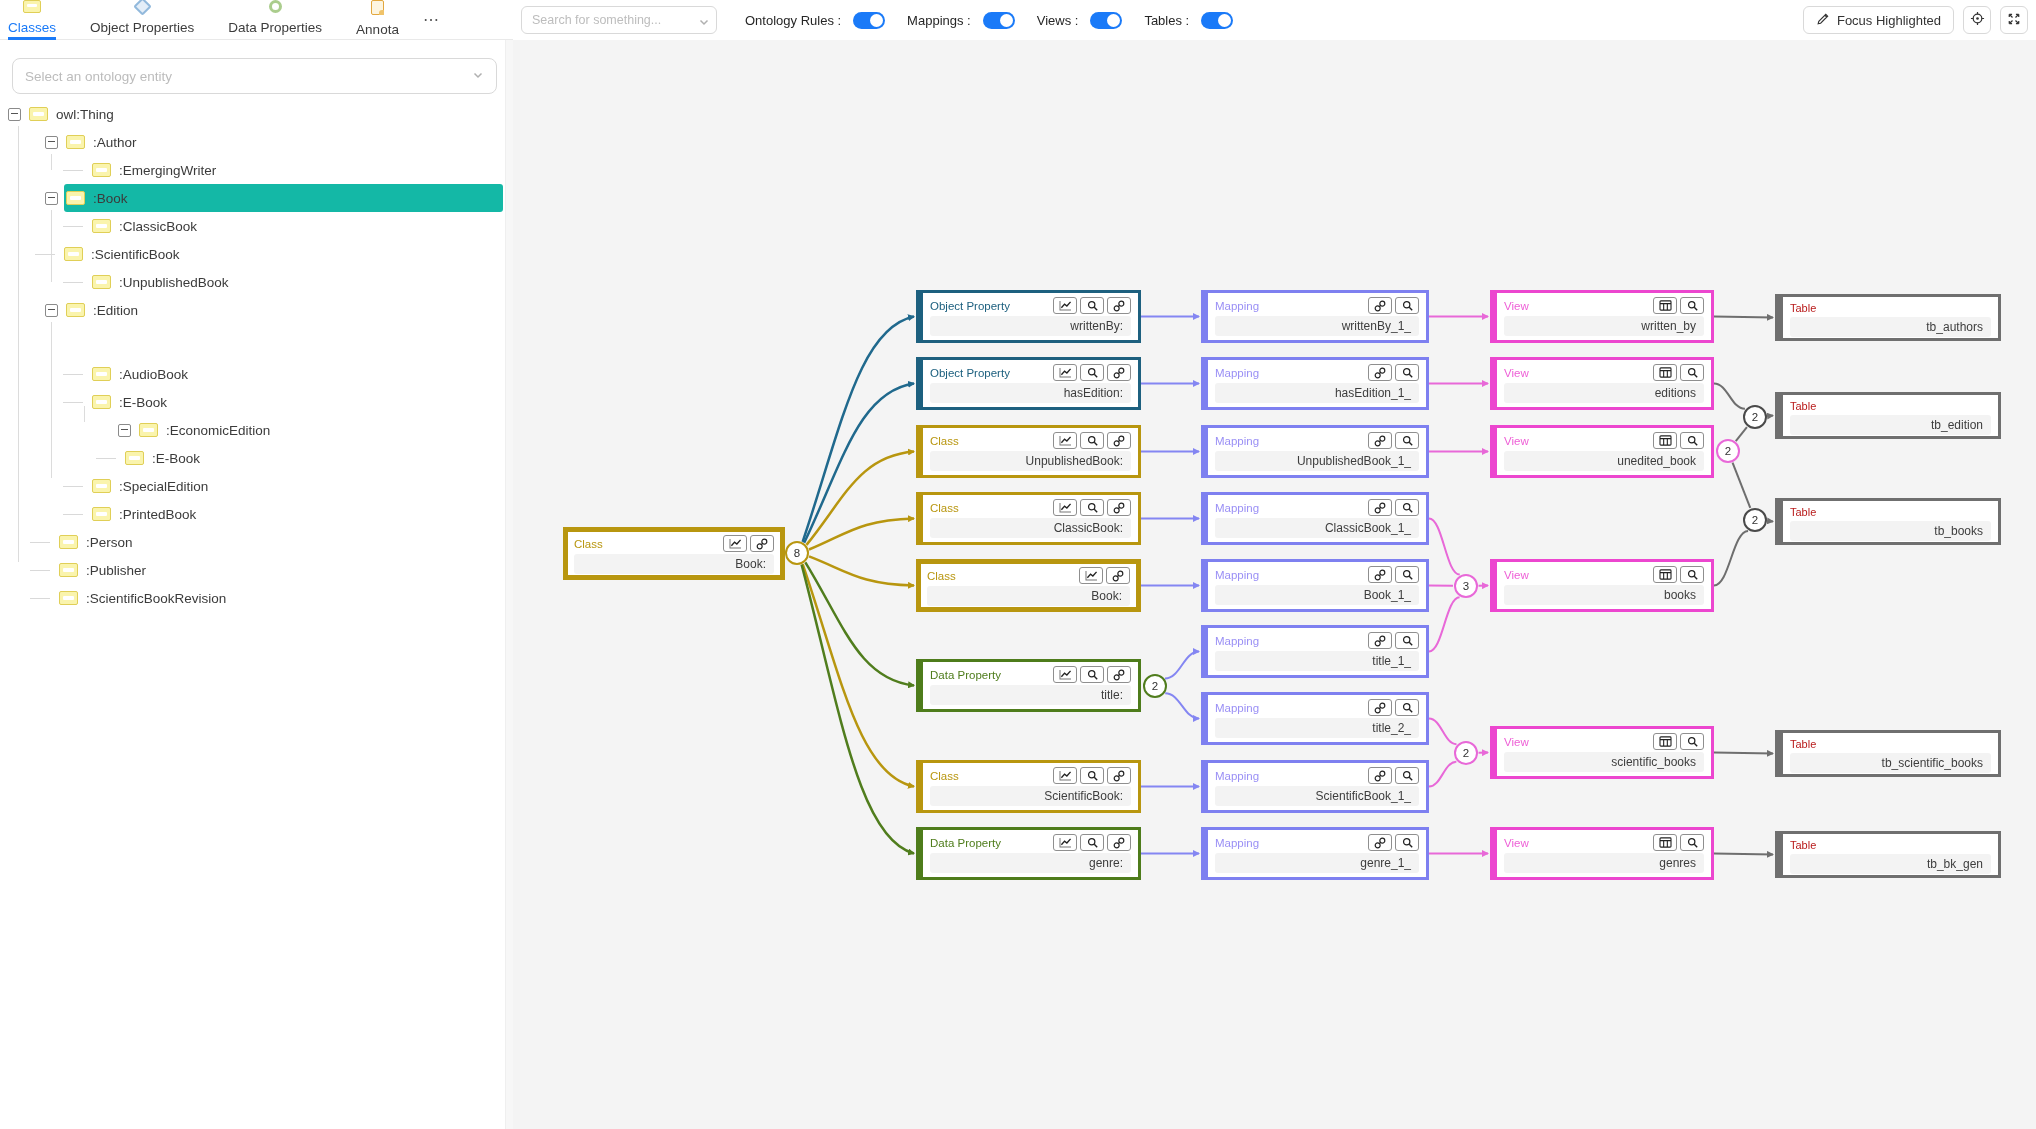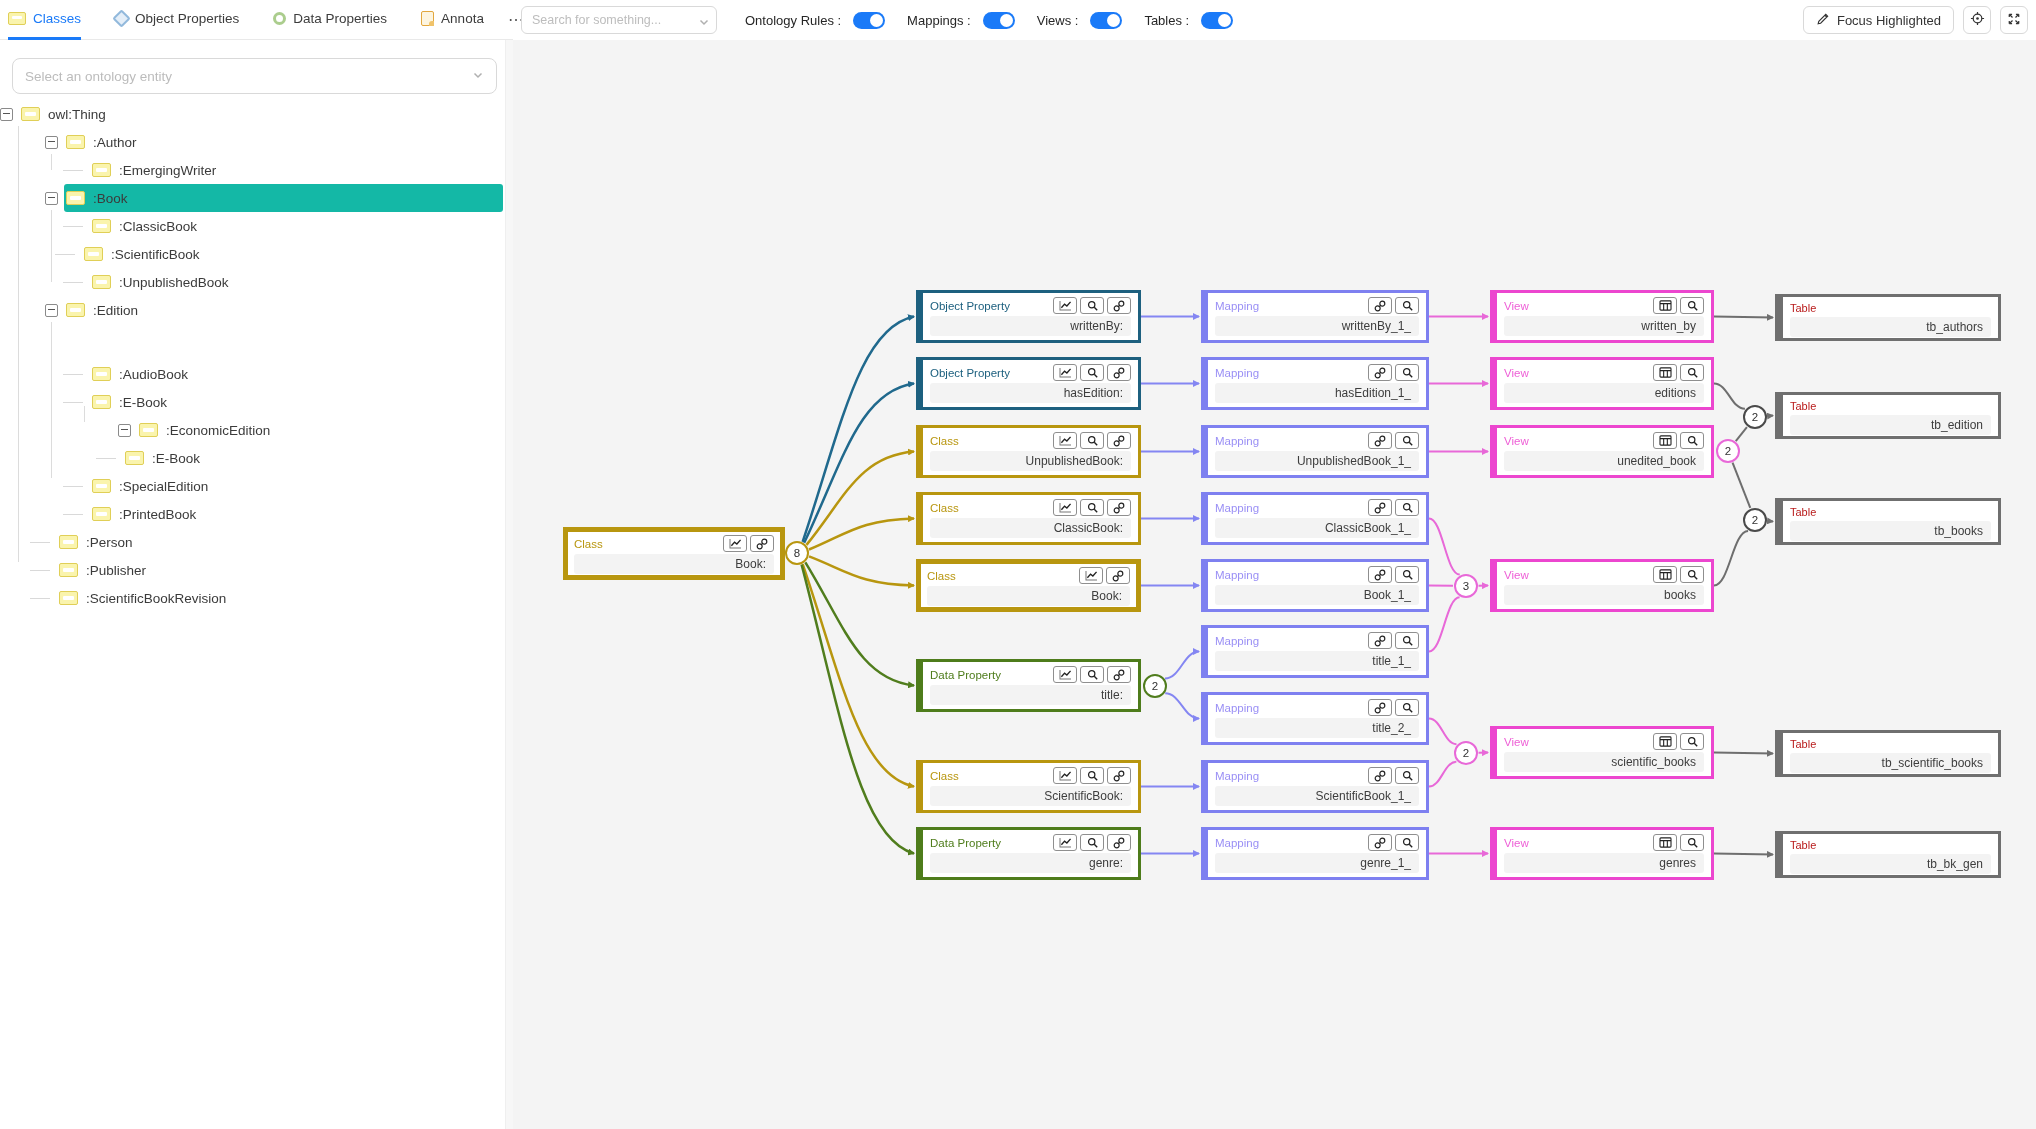--- a/index.html
+++ b/index.html
@@ -9,21 +9,21 @@
   
   .canvas{position:absolute;inset:0;background:#f4f4f4;z-index:1;}
   #edges{position:absolute;left:0;top:0;z-index:1;}
   #nodes{position:absolute;left:0;top:0;z-index:2;}
 
   
   .topbar{position:absolute;left:0;top:0;width:100%;height:40px;background:#fff;z-index:10;}
   .tabbar{position:absolute;left:0;top:0;width:513px;height:40px;border-bottom:1px solid #e9e9e9;
           display:flex;align-items:center;padding-left:8px;box-sizing:border-box;background:#fff;}
   .tab{display:flex;align-items:center;gap:7px;height:40px;margin-right:34px;font-size:13.5px;color:#3c3c3c;
-       border-bottom:3px solid transparent;box-sizing:border-box;cursor:pointer;white-space:nowrap;}
+       border-bottom:3px solid transparent;box-sizing:border-box;cursor:pointer;white-space:nowrap;flex-direction:column;}
   .tab.active{color:#1a7af8;border-bottom-color:#1a7af8;}
   .more{color:#555;font-size:16px;letter-spacing:2px;margin-left:-10px;}
 
   .i-folder{width:16px;height:11px;border:1.5px solid #e0cf57;background:#faf4ad;border-radius:2px;position:relative;flex:none;}
   .i-folder::after{content:'';position:absolute;left:3px;right:3px;top:3px;height:3.5px;background:#fff;border-radius:1px;}
   .i-diamond{width:9px;height:9px;transform:rotate(45deg);border:2px solid #92b9dc;background:#e4eef8;border-radius:2px;flex:none;}
   .i-circle{width:13px;height:13px;border-radius:50%;border:3.5px solid #abcd8d;background:#fff;box-sizing:border-box;flex:none;}
   .i-note{width:11px;height:13px;border:1.5px solid #e2a73e;background:#fdf5e0;border-radius:2px;position:relative;flex:none;}
   .i-note::after{content:'';position:absolute;right:-1px;bottom:-1px;width:5px;height:5px;background:#f0c36a;border-top-left-radius:3px;}
 
@@ -798,21 +798,21 @@
   </div>
 
   <div class="sidebar">
     <div class="entity-select">
       <span>Select an ontology entity</span>
       <span><svg width="12" height="12" viewBox="0 0 12 12" fill="none" stroke="#b0b0b0" stroke-width="1.5">
             <path d="M2.5 4.5L6 8l3.5-3.5"></path>
           </svg></span>
     </div>
     <div class="tree" id="tree">
-        <div class="trow" style="padding-left: 0;">
+        <div class="trow" style="padding-left: 8px;">
           <span class="exp"></span>
           <span class="twrap">
             <span class="ficon"></span>
             <span>owl:Thing</span>
           </span>
         </div>
         <div class="trow" style="padding-left: 45px;">
           <span class="exp"></span>
           <span class="twrap">
             <span class="ficon"></span>
@@ -833,21 +833,21 @@
             <span>:Book</span>
           </span>
         </div>
         <div class="trow" style="padding-left: 63px;">
           <span class="tick"></span>
           <span class="twrap">
             <span class="ficon"></span>
             <span>:ClassicBook</span>
           </span>
         </div>
-        <div class="trow" style="padding-left: 55px;">
+        <div class="trow" style="padding-left: 35px;">
           <span class="tick"></span>
           <span class="twrap">
             <span class="ficon"></span>
             <span>:ScientificBook</span>
           </span>
         </div>
         <div class="trow" style="padding-left: 63px;">
           <span class="tick"></span>
           <span class="twrap">
             <span class="ficon"></span>

